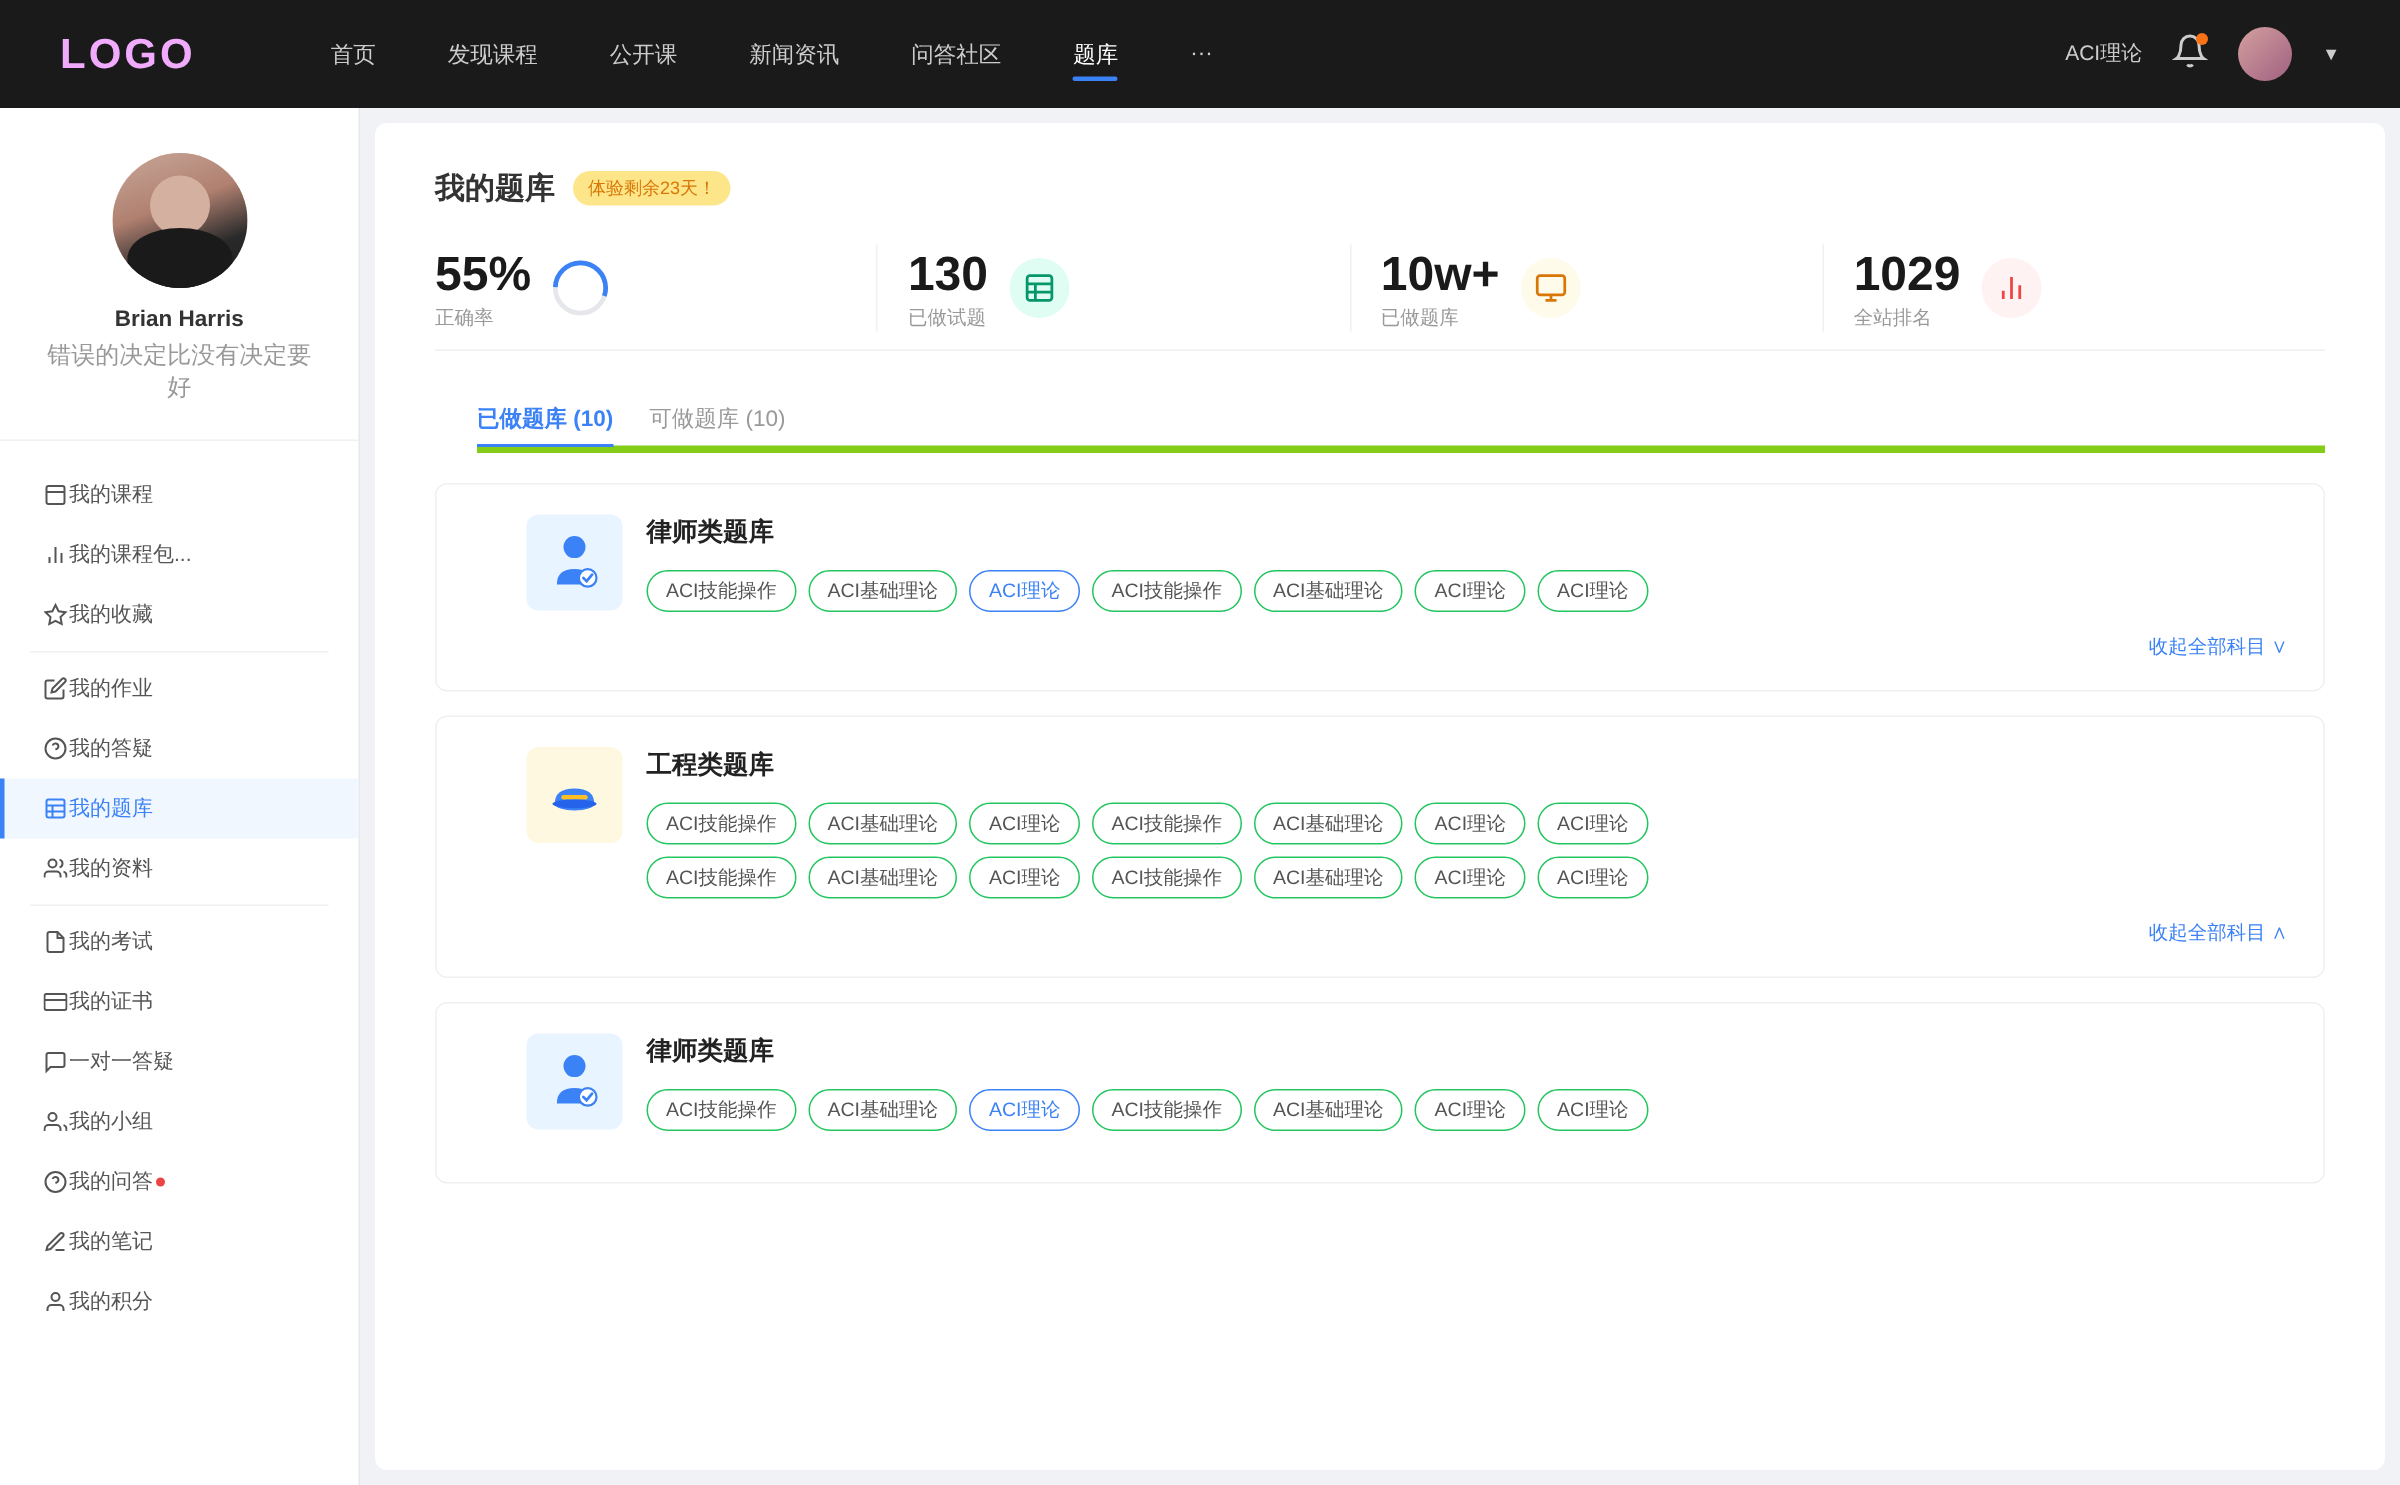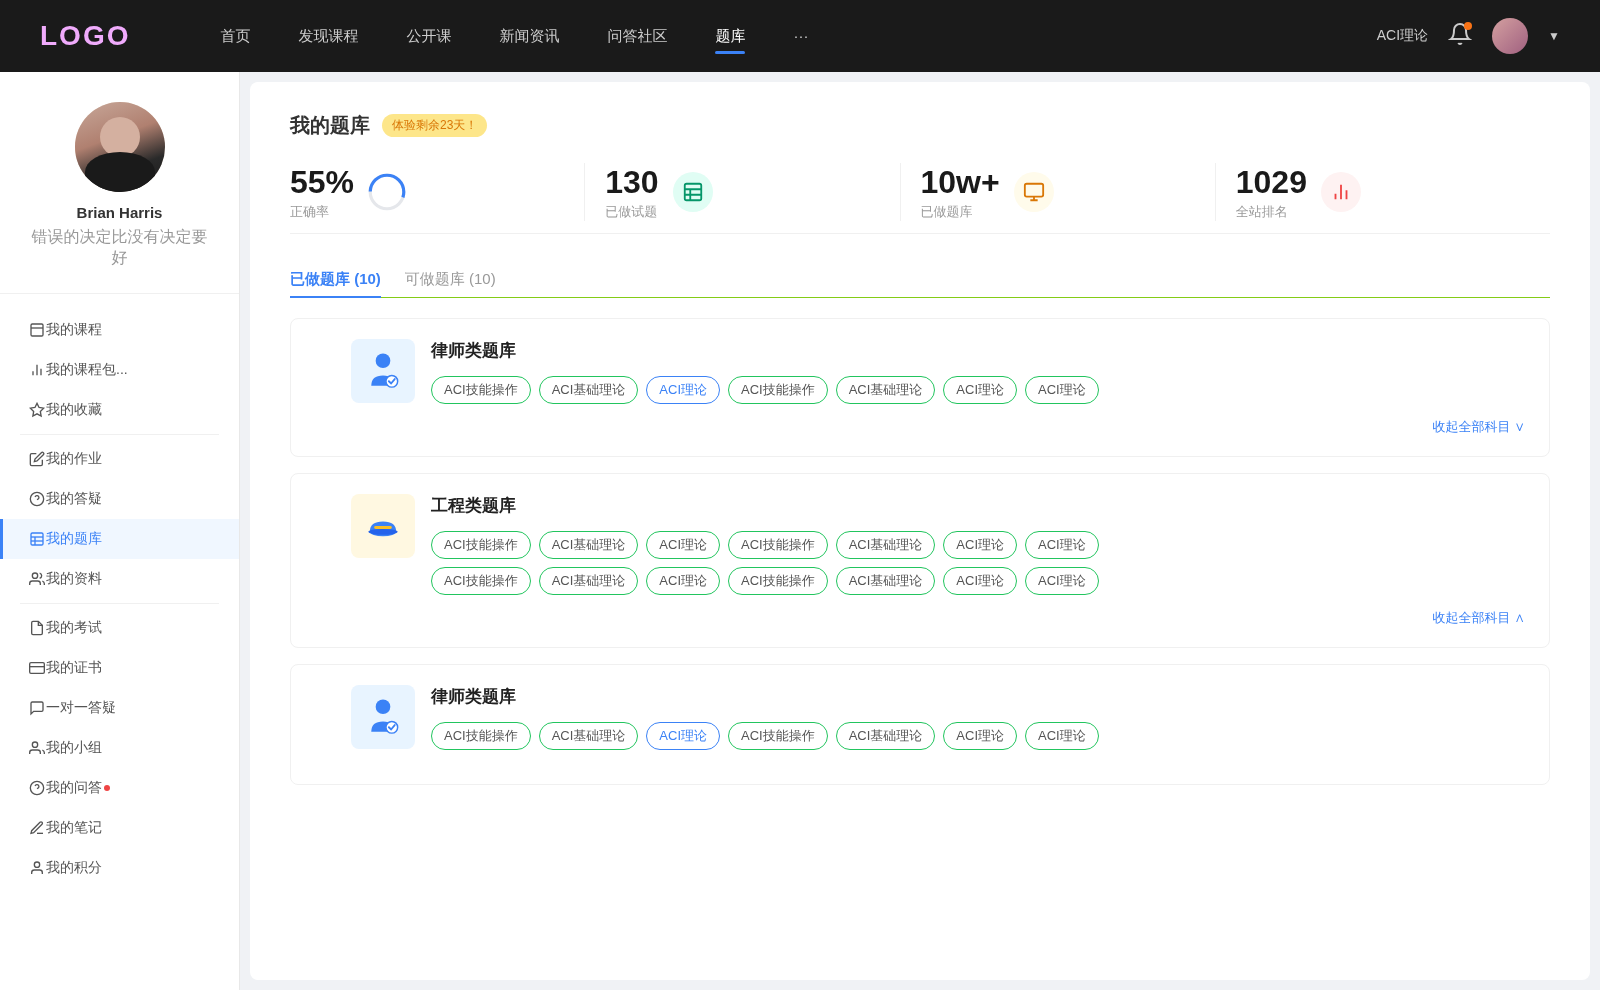--- a/index.html
+++ b/index.html
@@ -278,22 +278,23 @@
     
     .donut-chart {
       width: 38px; height: 38px;
       flex-shrink: 0;
     }
 
     
     .tabs {
       display: flex;
       gap: 24px;
-      border-bottom: 1px solid #84cc16;
+      border-bottom: 5px solid #84cc16;
       margin-bottom: 20px;
+      margin-left: 28px;
     }
     .tab {
       padding: 8px 0;
       font-size: 15px;
       color: #999;
       cursor: pointer;
       position: relative;
     }
     .tab.active {
       color: #3b82f6;

